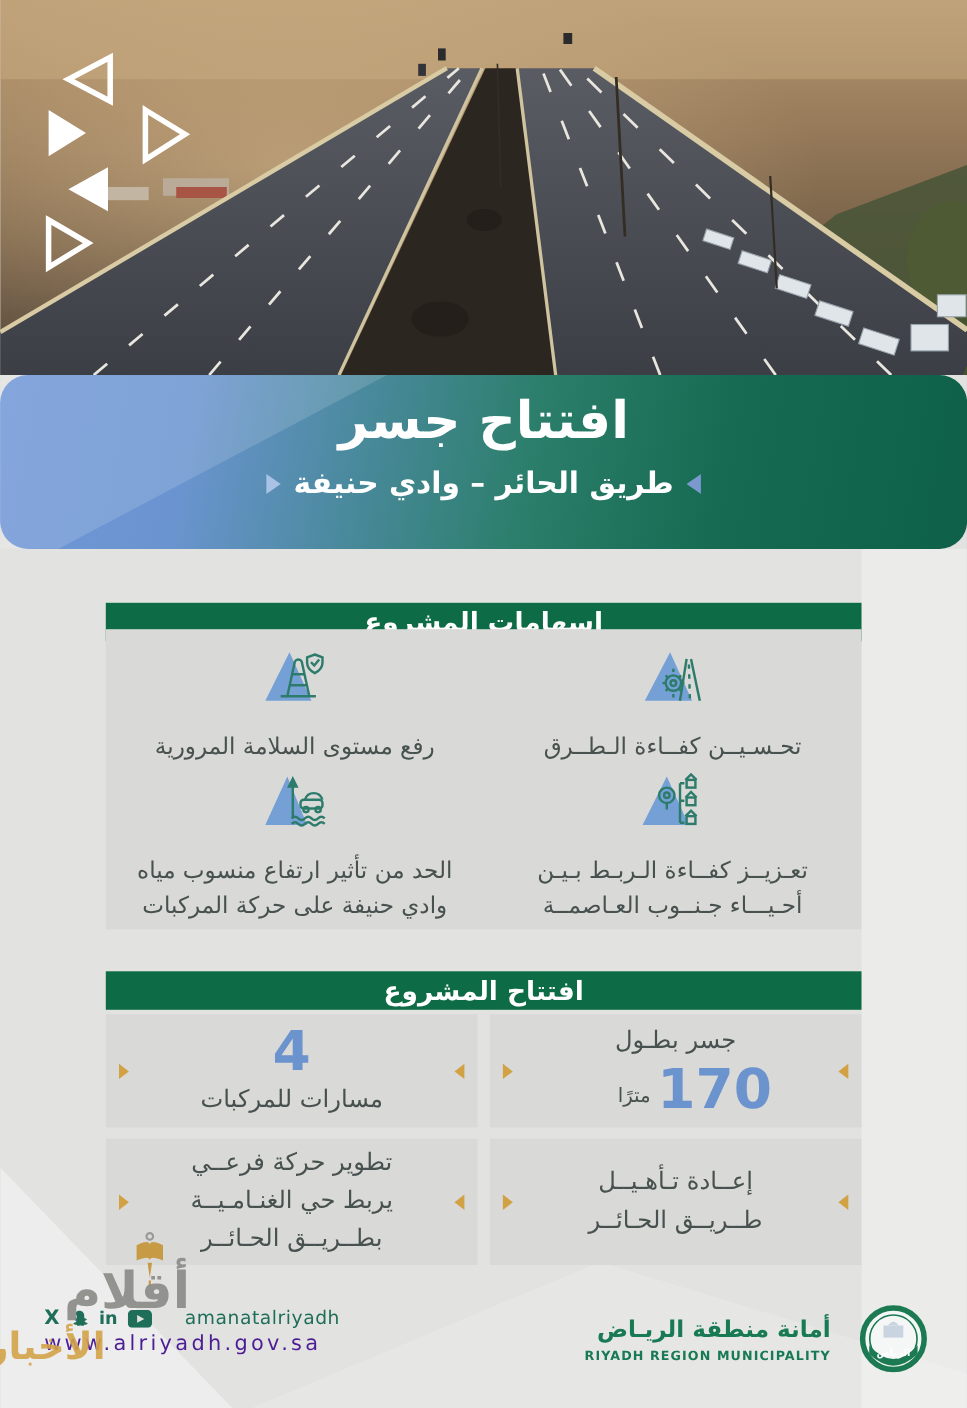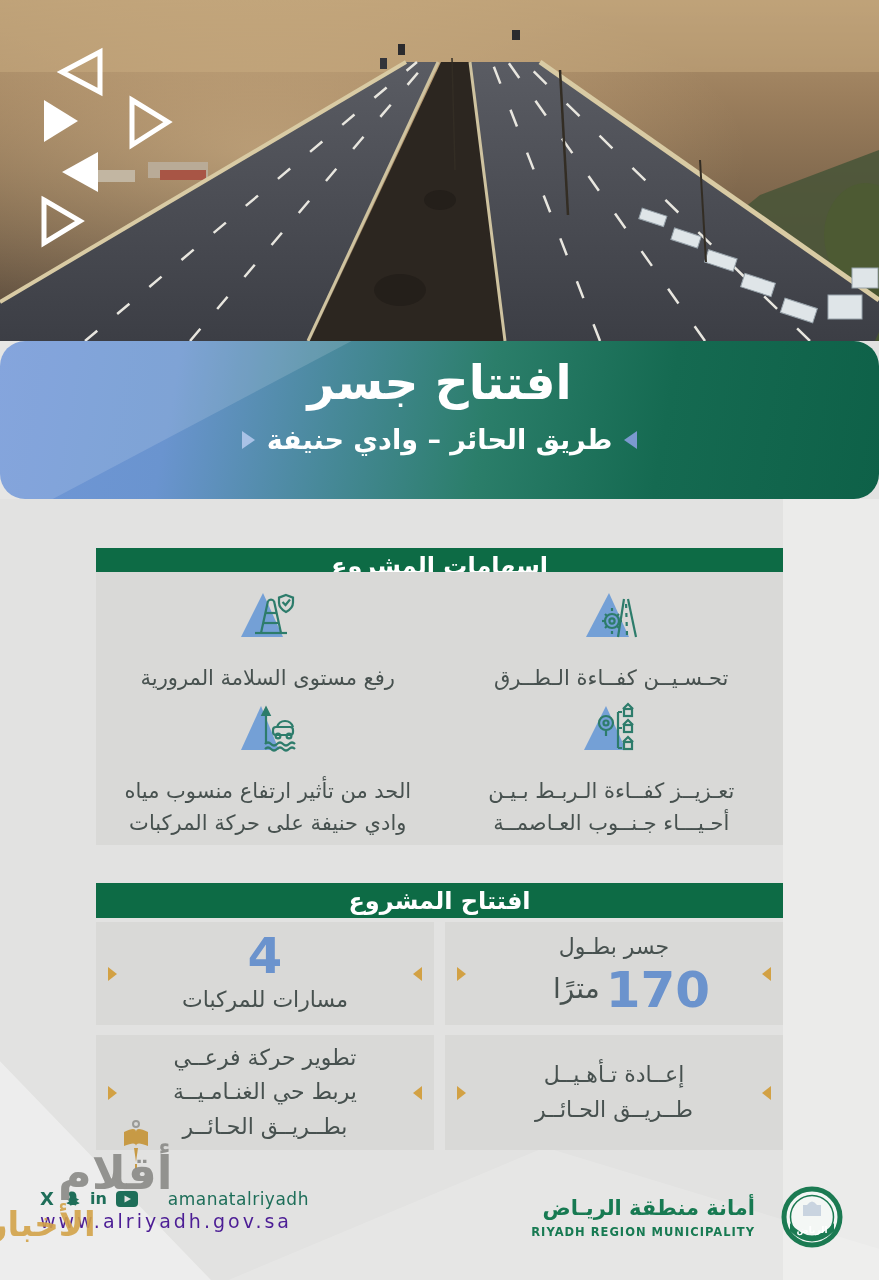--- a/index.html
+++ b/index.html
@@ -43,21 +43,21 @@
   .comp-grid{position:absolute;top:922px;left:96px;width:687px;height:228px;z-index:2;
     display:grid;grid-template-columns:1fr 1fr;grid-template-rows:103px 115px;gap:10px 11px;}
   .cell{position:relative;background:#d9d9d7;display:flex;flex-direction:column;align-items:center;justify-content:center;
     color:#47514f;font-size:22px;line-height:1.55;font-weight:500;text-align:center;}
   .cell .arrow{position:absolute;top:50%;transform:translateY(-50%);width:0;height:0;
     border-top:7px solid transparent;border-bottom:7px solid transparent;}
   .cell .arrow-in-right{right:12px;border-right:9px solid #d2a144;}
   .cell .arrow-in-left{left:12px;border-left:9px solid #d2a144;}
   .big-num{color:#6b93cd;font-weight:800;font-size:50px;line-height:1.05;}
   .num-row{display:flex;align-items:flex-end;gap:6px;direction:rtl;}
-  .num-row .unit{font-size:28px;padding-bottom:6px;margin-left:35px;}
+  .num-row .unit{font-size:18px;padding-bottom:6px;margin-left:35px;}
   
   .footer-left{position:absolute;left:40px;top:1188px;z-index:3;direction:ltr;color:#1e6e59;}
   .social-row{display:flex;align-items:center;gap:9px;font-size:17px;}
   .social-row .handle{font-weight:400;letter-spacing:.5px;margin-left:21px;}
   .icon-x{font-weight:800;font-size:18px;}
   .icon-in{font-weight:700;font-size:16px;}
   .site{margin-top:1px;font-size:19px;font-weight:400;letter-spacing:3px;color:#4c1d95;}
   .footer-right{position:absolute;right:36px;top:1186px;z-index:3;display:flex;align-items:center;gap:26px;direction:ltr;}
   .org-text{text-align:right;}
   .org-ar{color:#177a52;font-size:21px;font-weight:800;}

